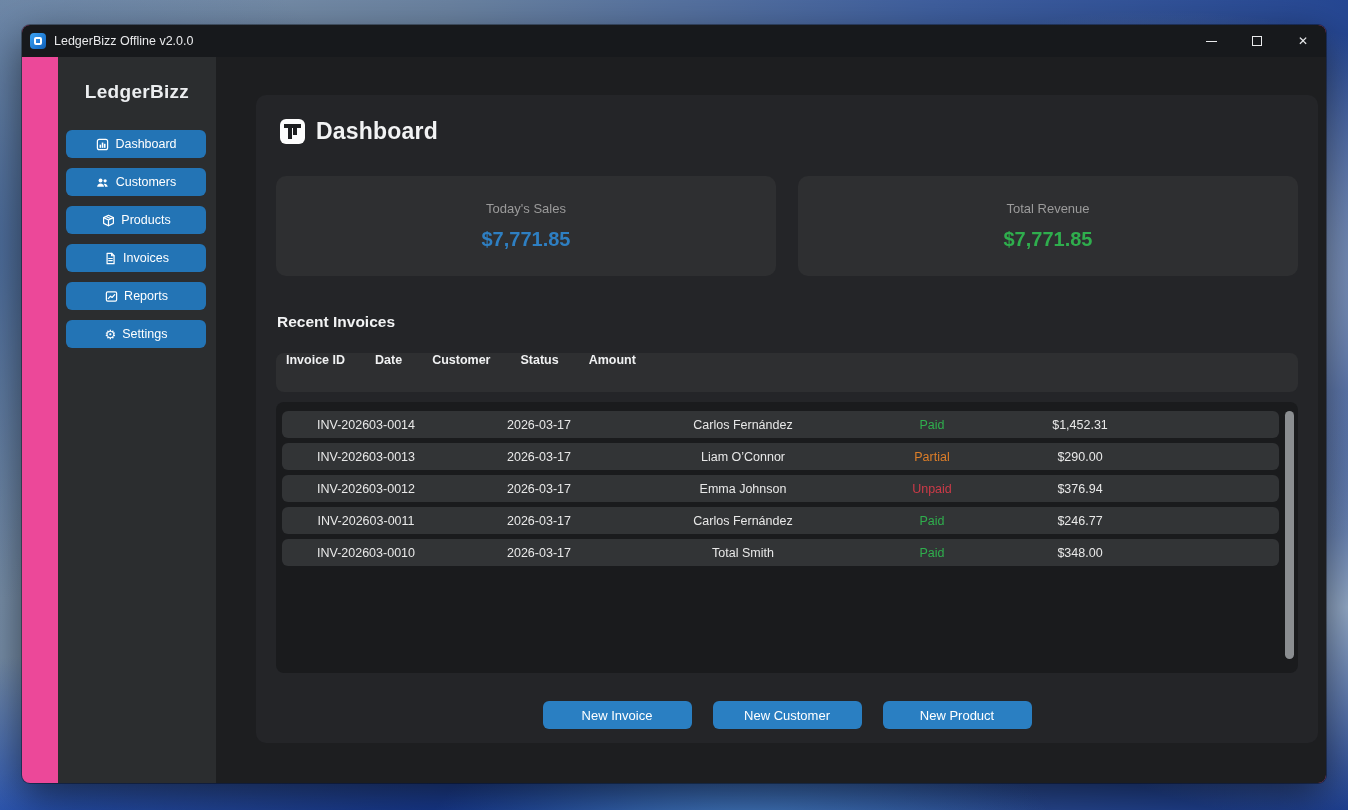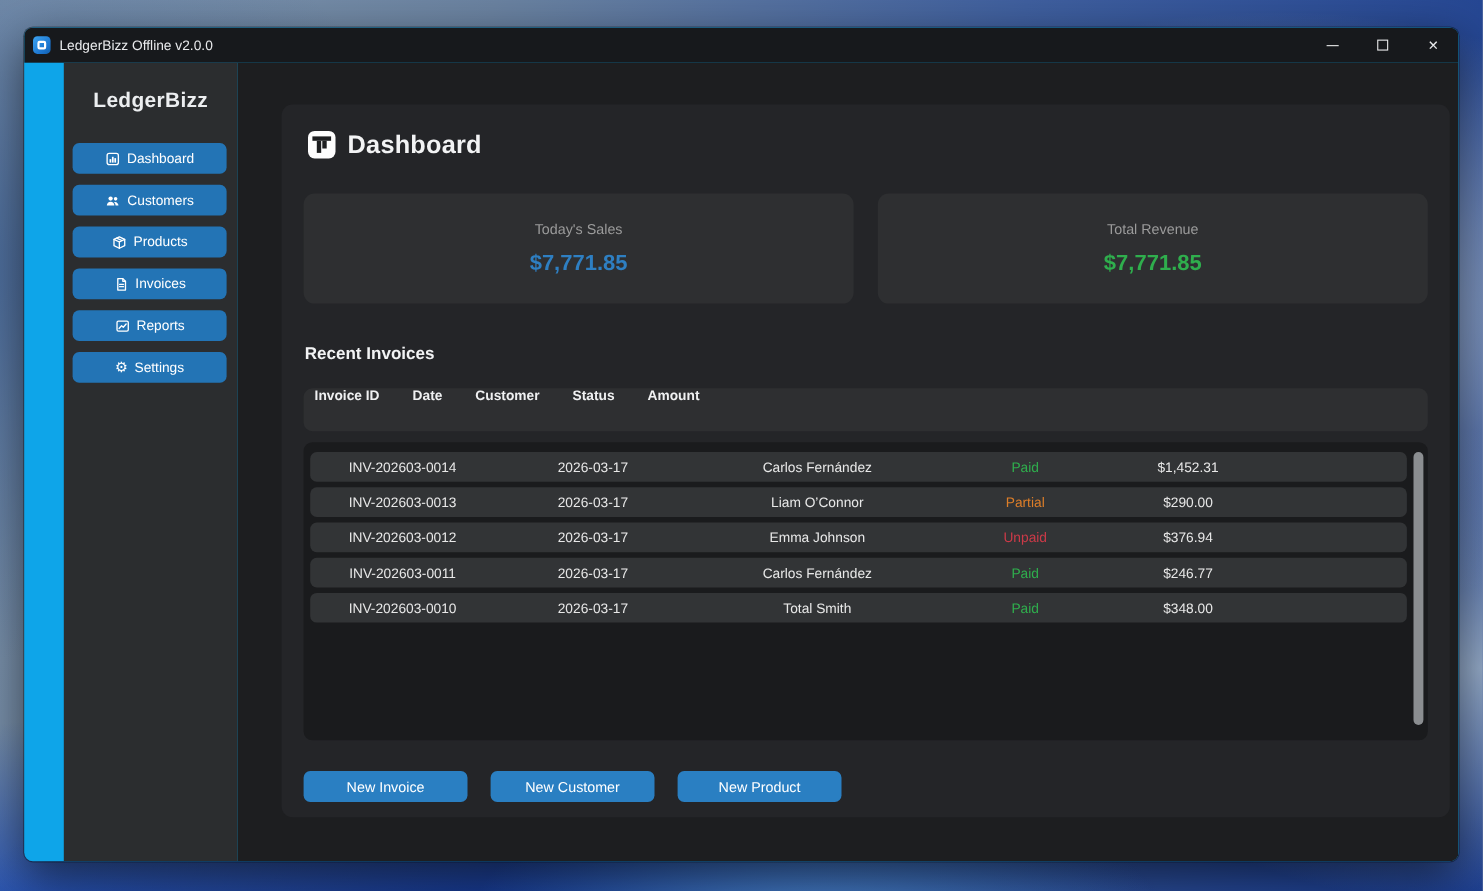--- a/index.html
+++ b/index.html
@@ -11,21 +11,21 @@
       radial-gradient(620px 360px at 100% 75%, rgba(170,190,210,.85), rgba(170,190,210,0) 60%),
       radial-gradient(520px 260px at 55% 106%, rgba(86,150,214,.85), rgba(86,150,214,0) 62%),
       radial-gradient(900px 480px at 38% 118%, #0c2f8c 25%, rgba(12,47,140,0) 68%),
       radial-gradient(700px 420px at 4% 112%, #1e4cb4 15%, rgba(30,76,180,0) 60%),
       radial-gradient(800px 600px at -5% 30%, rgba(64,98,150,.9), rgba(64,98,150,0) 60%),
       linear-gradient(108deg, #8197ae 0%, #6a82a0 28%, #3f5f9e 58%, #16388c 100%);
   }
 
   .window {
     position:absolute; left:22px; top:25px; width:1304px; height:758px;
-    background:#0ea5e9; border-radius:8px; overflow:hidden;
+    background:#ec4899; border-radius:8px; overflow:hidden;
     box-shadow:0 14px 42px rgba(0,0,0,.55), 0 0 0 1px rgba(0,0,0,.35);
     display:flex; flex-direction:column;
   }
 
   
   .titlebar {
     height:32px; background:#17191c; display:flex; align-items:center;
     justify-content:space-between; flex:0 0 32px;
   }
   .titlebar-left { display:flex; align-items:center; gap:8px; padding-left:8px; }
@@ -98,21 +98,21 @@
     display:grid; grid-template-columns:168px 124px 230px 94px 148px 1fr;
     align-items:center; cursor:default;gap:27px;
   }
   .cell { font-size:12.5px; color:#e8e8e8; text-align:center; white-space:nowrap; }
   .scrollbar {
     position:absolute; right:4px; top:9px; width:9px; height:248px;
     background:#8b8e91; border-radius:5px;
   }
 
   
-  .actions { display:flex; gap:21px; margin-top:28px; }
+  .actions { display:flex; justify-content:center; gap:21px; margin-top:28px; }
   .action-btn {
     width:149px; height:28px; border:none; border-radius:6px; background:#2a7fc2;
     color:#fff; font-size:13px; font-family:"Liberation Sans",sans-serif; cursor:pointer;
   }
 </style>
 </head>
 <body>
 
 <div class="desktop">
   <div class="window">

